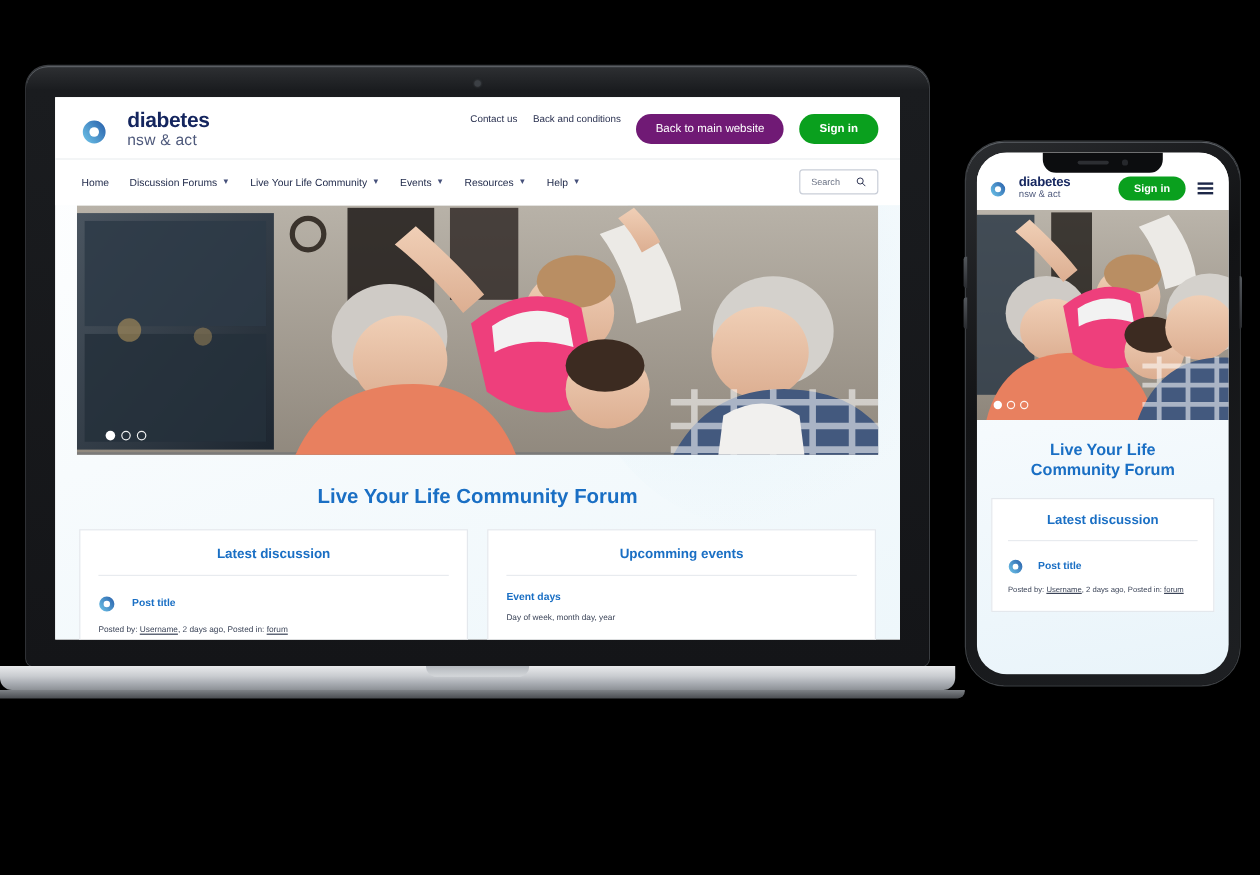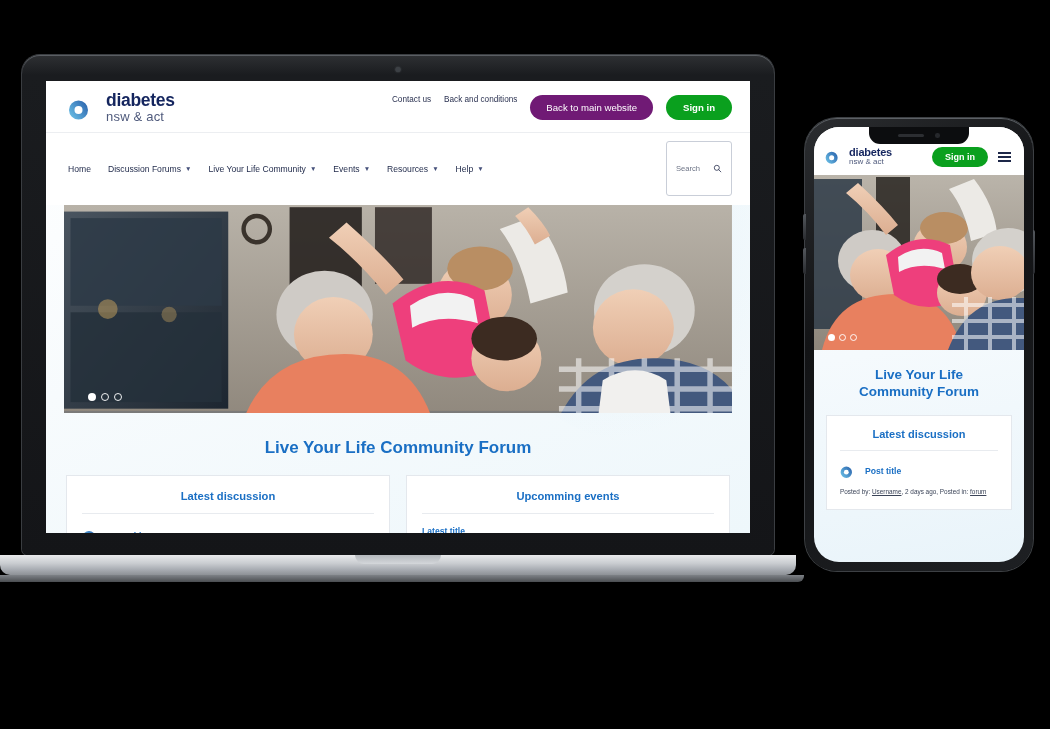--- a/index.html
+++ b/index.html
@@ -82,21 +82,21 @@
     gap:17px; padding:8px 18px 9px 22px; background:#fff;
     border-top:1px solid #eceef1;
   }
   .nav-item {
     display:flex; align-items:center; gap:4px;
     font-size:8.6px; color:#1d2748; white-space:nowrap; cursor:pointer;
   }
   .caret { font-size:6.5px; color:#3a4karbon; color:#45507a; }
   .searchbox {
     margin-left:auto; display:flex; align-items:center; gap:13px;
-    border:1px solid #c9ced8; border-radius:3px; padding:22px 9px; background:#fff;
+    border:1px solid #c9ced8; border-radius:3px; padding:5px 9px; background:#fff;
   }
   .search-ph { font-size:7.6px; color:#6d7486; }
   .search-ic { width:9px; height:9px; }
 
   
   .hero { position:relative; z-index:2; margin:0 18px; height:208px; overflow:hidden; }
   .hero-img { position:absolute; inset:0; }
   .dots { position:absolute; left:24px; bottom:12px; display:flex; gap:5px; z-index:4; }
   .dot { width:8px; height:8px; border-radius:50%; border:1.4px solid rgba(255,255,255,.92); cursor:pointer; }
   .dot.on { background:#fff; }
@@ -342,21 +342,21 @@
                 </svg>
                 <span class="post-title">Post title</span>
               </div>
               <div class="meta"><span>Posted by: </span><u>Username</u><span>, 2 days ago, Posted in: </span><u>forum</u></div>
             </div>
 
 
             <div class="card">
               <div class="card-head">Upcomming events</div>
               <div class="card-row">
-                <span class="post-title">Latest title</span>
+                <span class="post-title">Event days</span>
               </div>
               <div class="meta">Day of week, month day, year</div>
             </div>
 
           </div>
         </div>
       </div>
     </div>
     <div class="laptop-base"></div>
     <div class="laptop-notch"></div>

